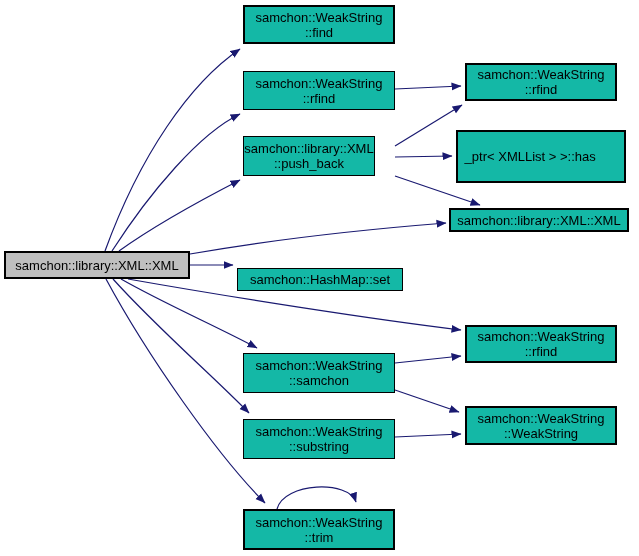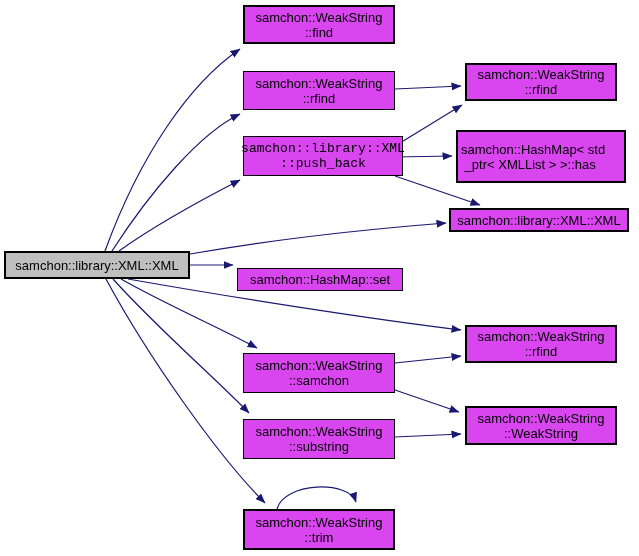--- a/index.html
+++ b/index.html
@@ -7,21 +7,21 @@
     position:relative;
     width:639px;height:556px;
     background:#ffffff;
     font-family:"Liberation Sans", sans-serif;
     overflow:hidden;
   }
   #edges{position:absolute;left:0;top:0;width:639px;height:556px;}
   .node{
     position:absolute;
     box-sizing:border-box;
-    background:#d946ef;
+    background:#14b8a6;
     border:1px solid #000000;
     color:#000000;
     font-size:13px;
     line-height:15px;
     display:flex;
     flex-direction:column;
     justify-content:center;
     align-items:center;
     text-align:center;
     white-space:pre;
@@ -33,21 +33,21 @@
     border-width:2px;
     cursor:default;
   }
   .node.leftalign{align-items:flex-start;padding-left:3px;text-align:left;}
   .node span{white-space:pre;}
 
   
   #n-main      {left:4px;   top:251px; width:186px; height:28px;}
   #n-find      {left:243px; top:5px;   width:152px; height:39px;}
   #n-rfind     {left:243px; top:71px;  width:152px; height:39px;}
-  #n-pushback  {left:243px; top:136px; width:160px; height:40px;font-family:Liberation Mono, monospace;}
+  #n-pushback  {left:243px; top:136px; width:132px; height:40px;}
   #n-empty     {left:465px; top:63px;  width:152px; height:38px;}
   #n-has       {left:456px; top:130px; width:170px; height:53px;}
   #n-xml2      {left:449px; top:208px; width:180px; height:24px;}
   #n-set       {left:237px; top:268px; width:166px; height:23px;}
   #n-size      {left:465px; top:325px; width:152px; height:38px;}
   #n-substr    {left:243px; top:353px; width:152px; height:40px;}
   #n-substring {left:243px; top:419px; width:152px; height:40px;}
   #n-weakstr   {left:465px; top:406px; width:152px; height:39px;}
   #n-trim      {left:243px; top:509px; width:152px; height:41px;}
 </style>
@@ -101,21 +101,20 @@
     <span>samchon::library::XML</span>
     <span>::push_back</span>
   </div>
 
   <div id="n-empty" class="node thick">
     <span>samchon::WeakString</span>
     <span>::rfind</span>
   </div>
 
   <div id="n-has" class="node thick leftalign">
-    <span>samchon::HashMap&lt; std</span>
     <span> _ptr&lt; XMLList &gt; &gt;::has</span>
   </div>
 
   <div id="n-xml2" class="node thick">
     <span>samchon::library::XML::XML</span>
   </div>
 
   <div id="n-set" class="node">
     <span>samchon::HashMap::set</span>
   </div>

